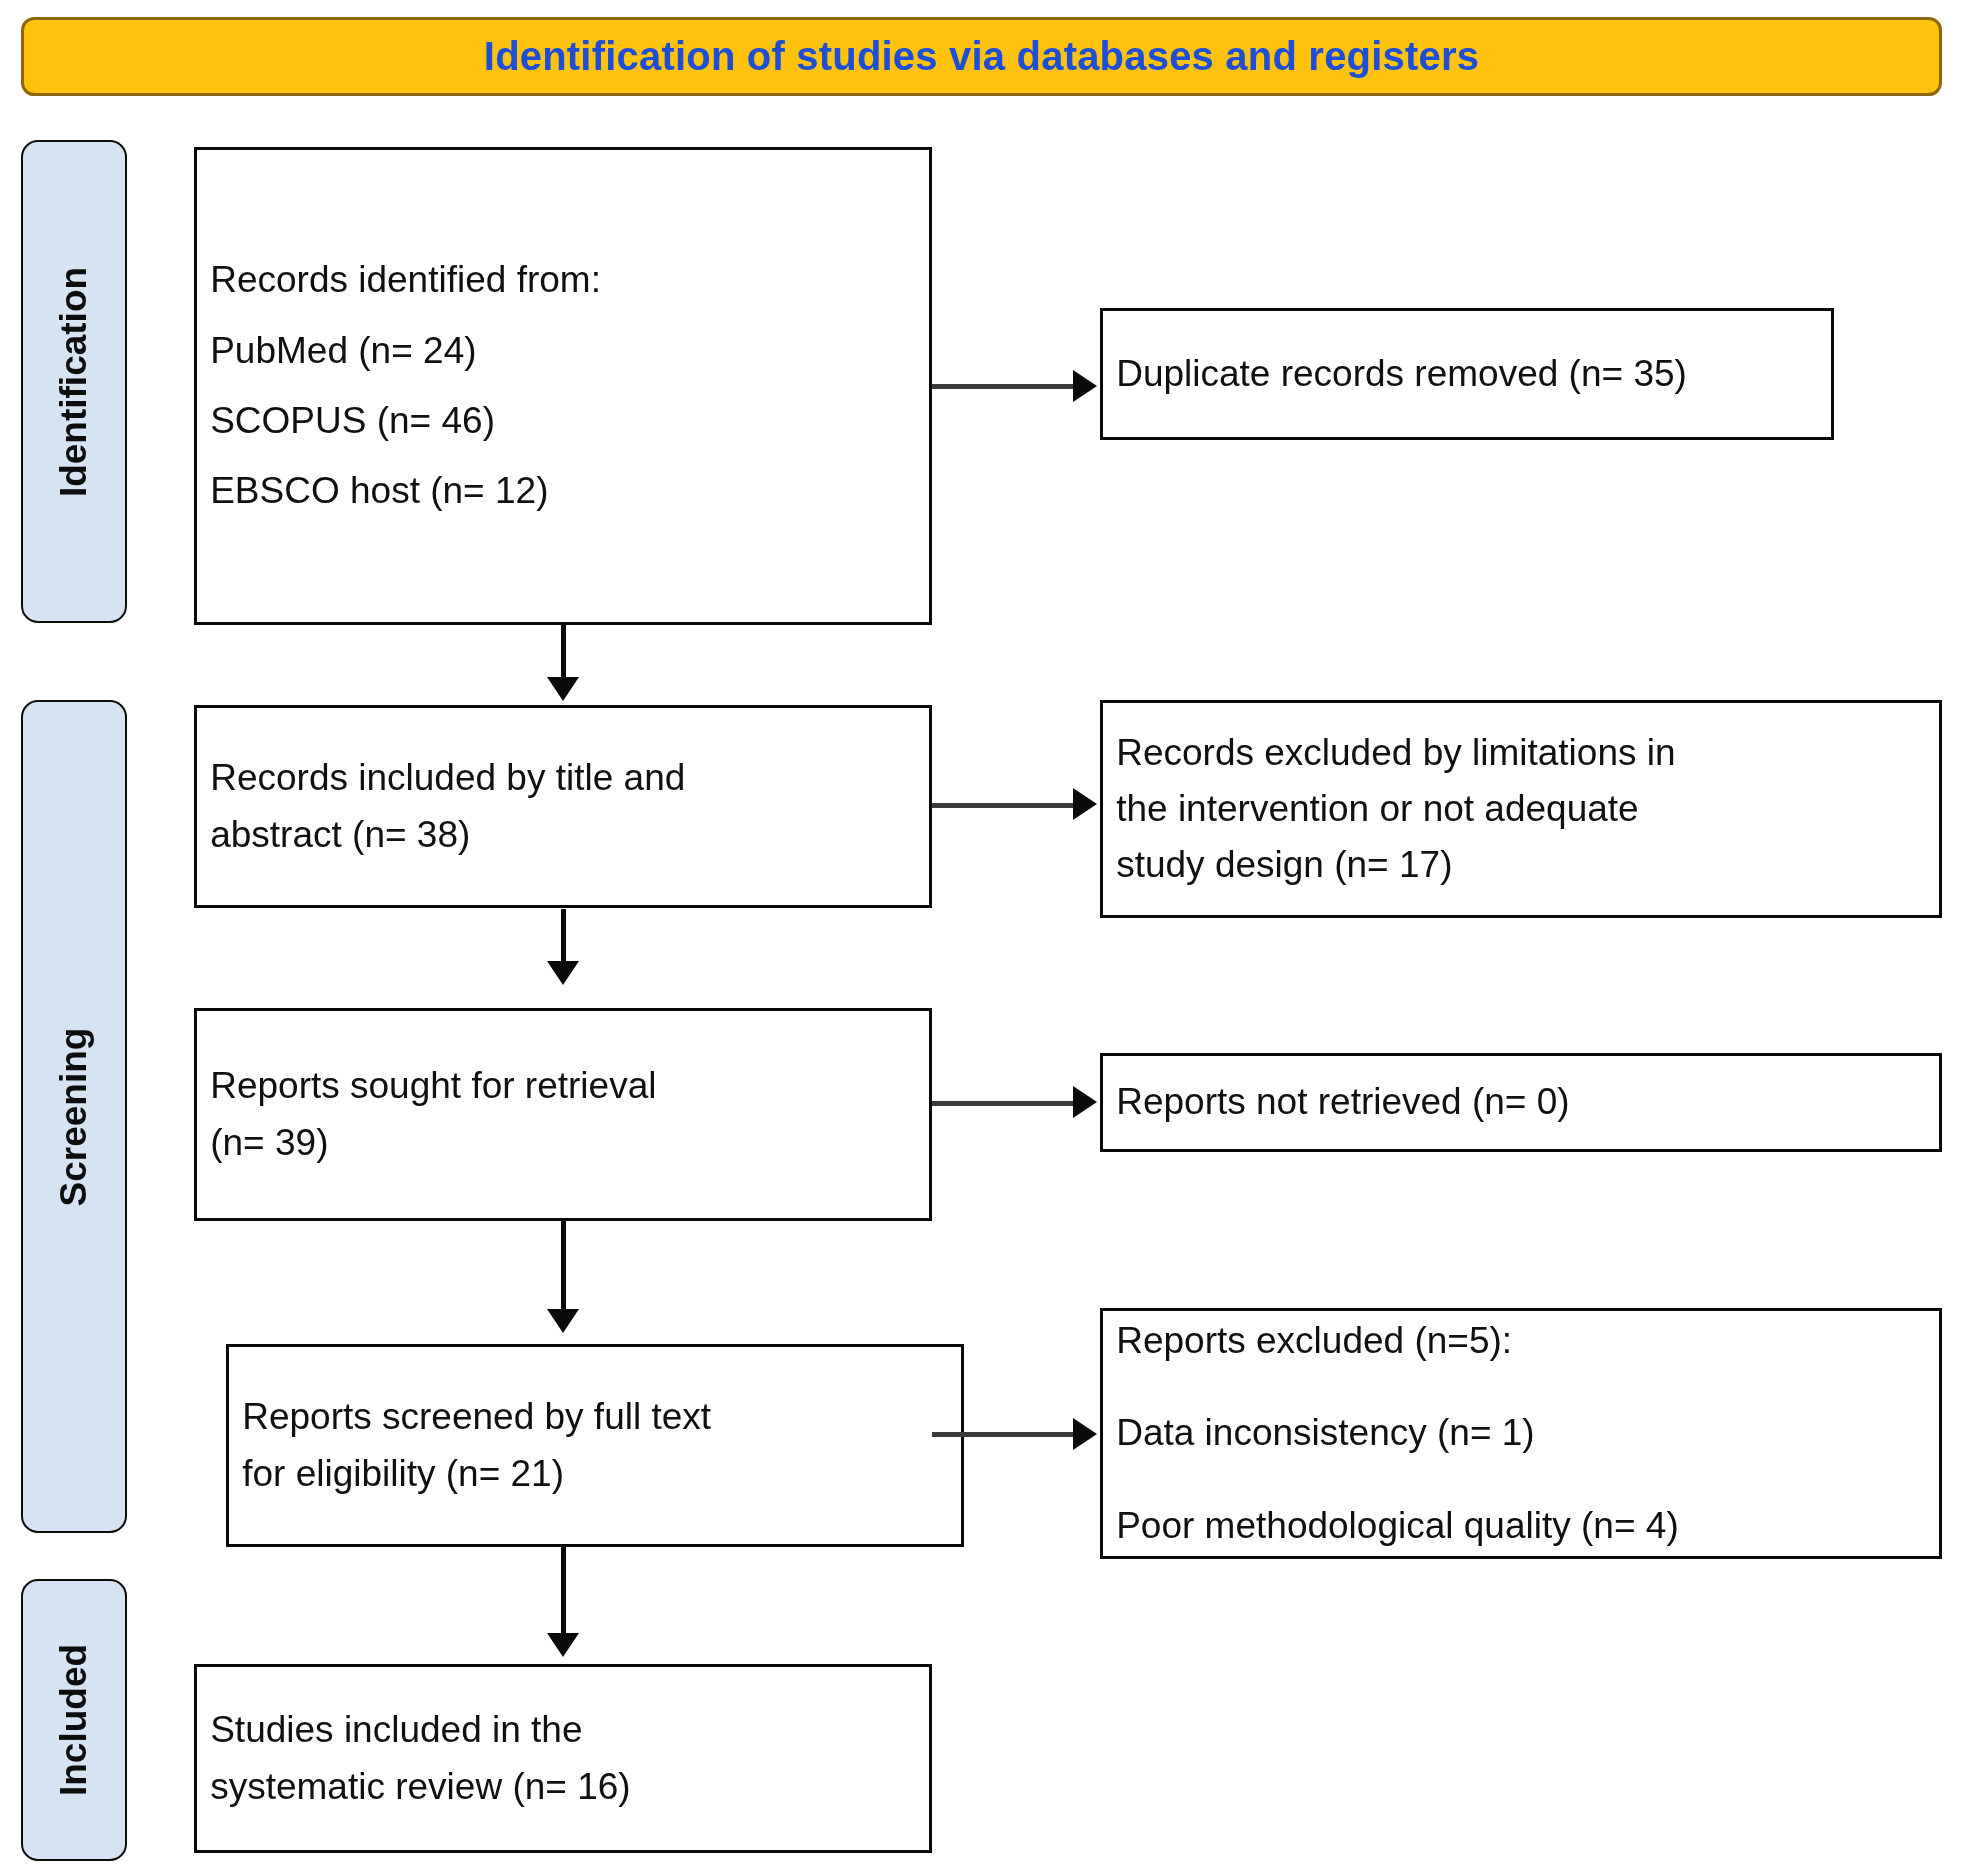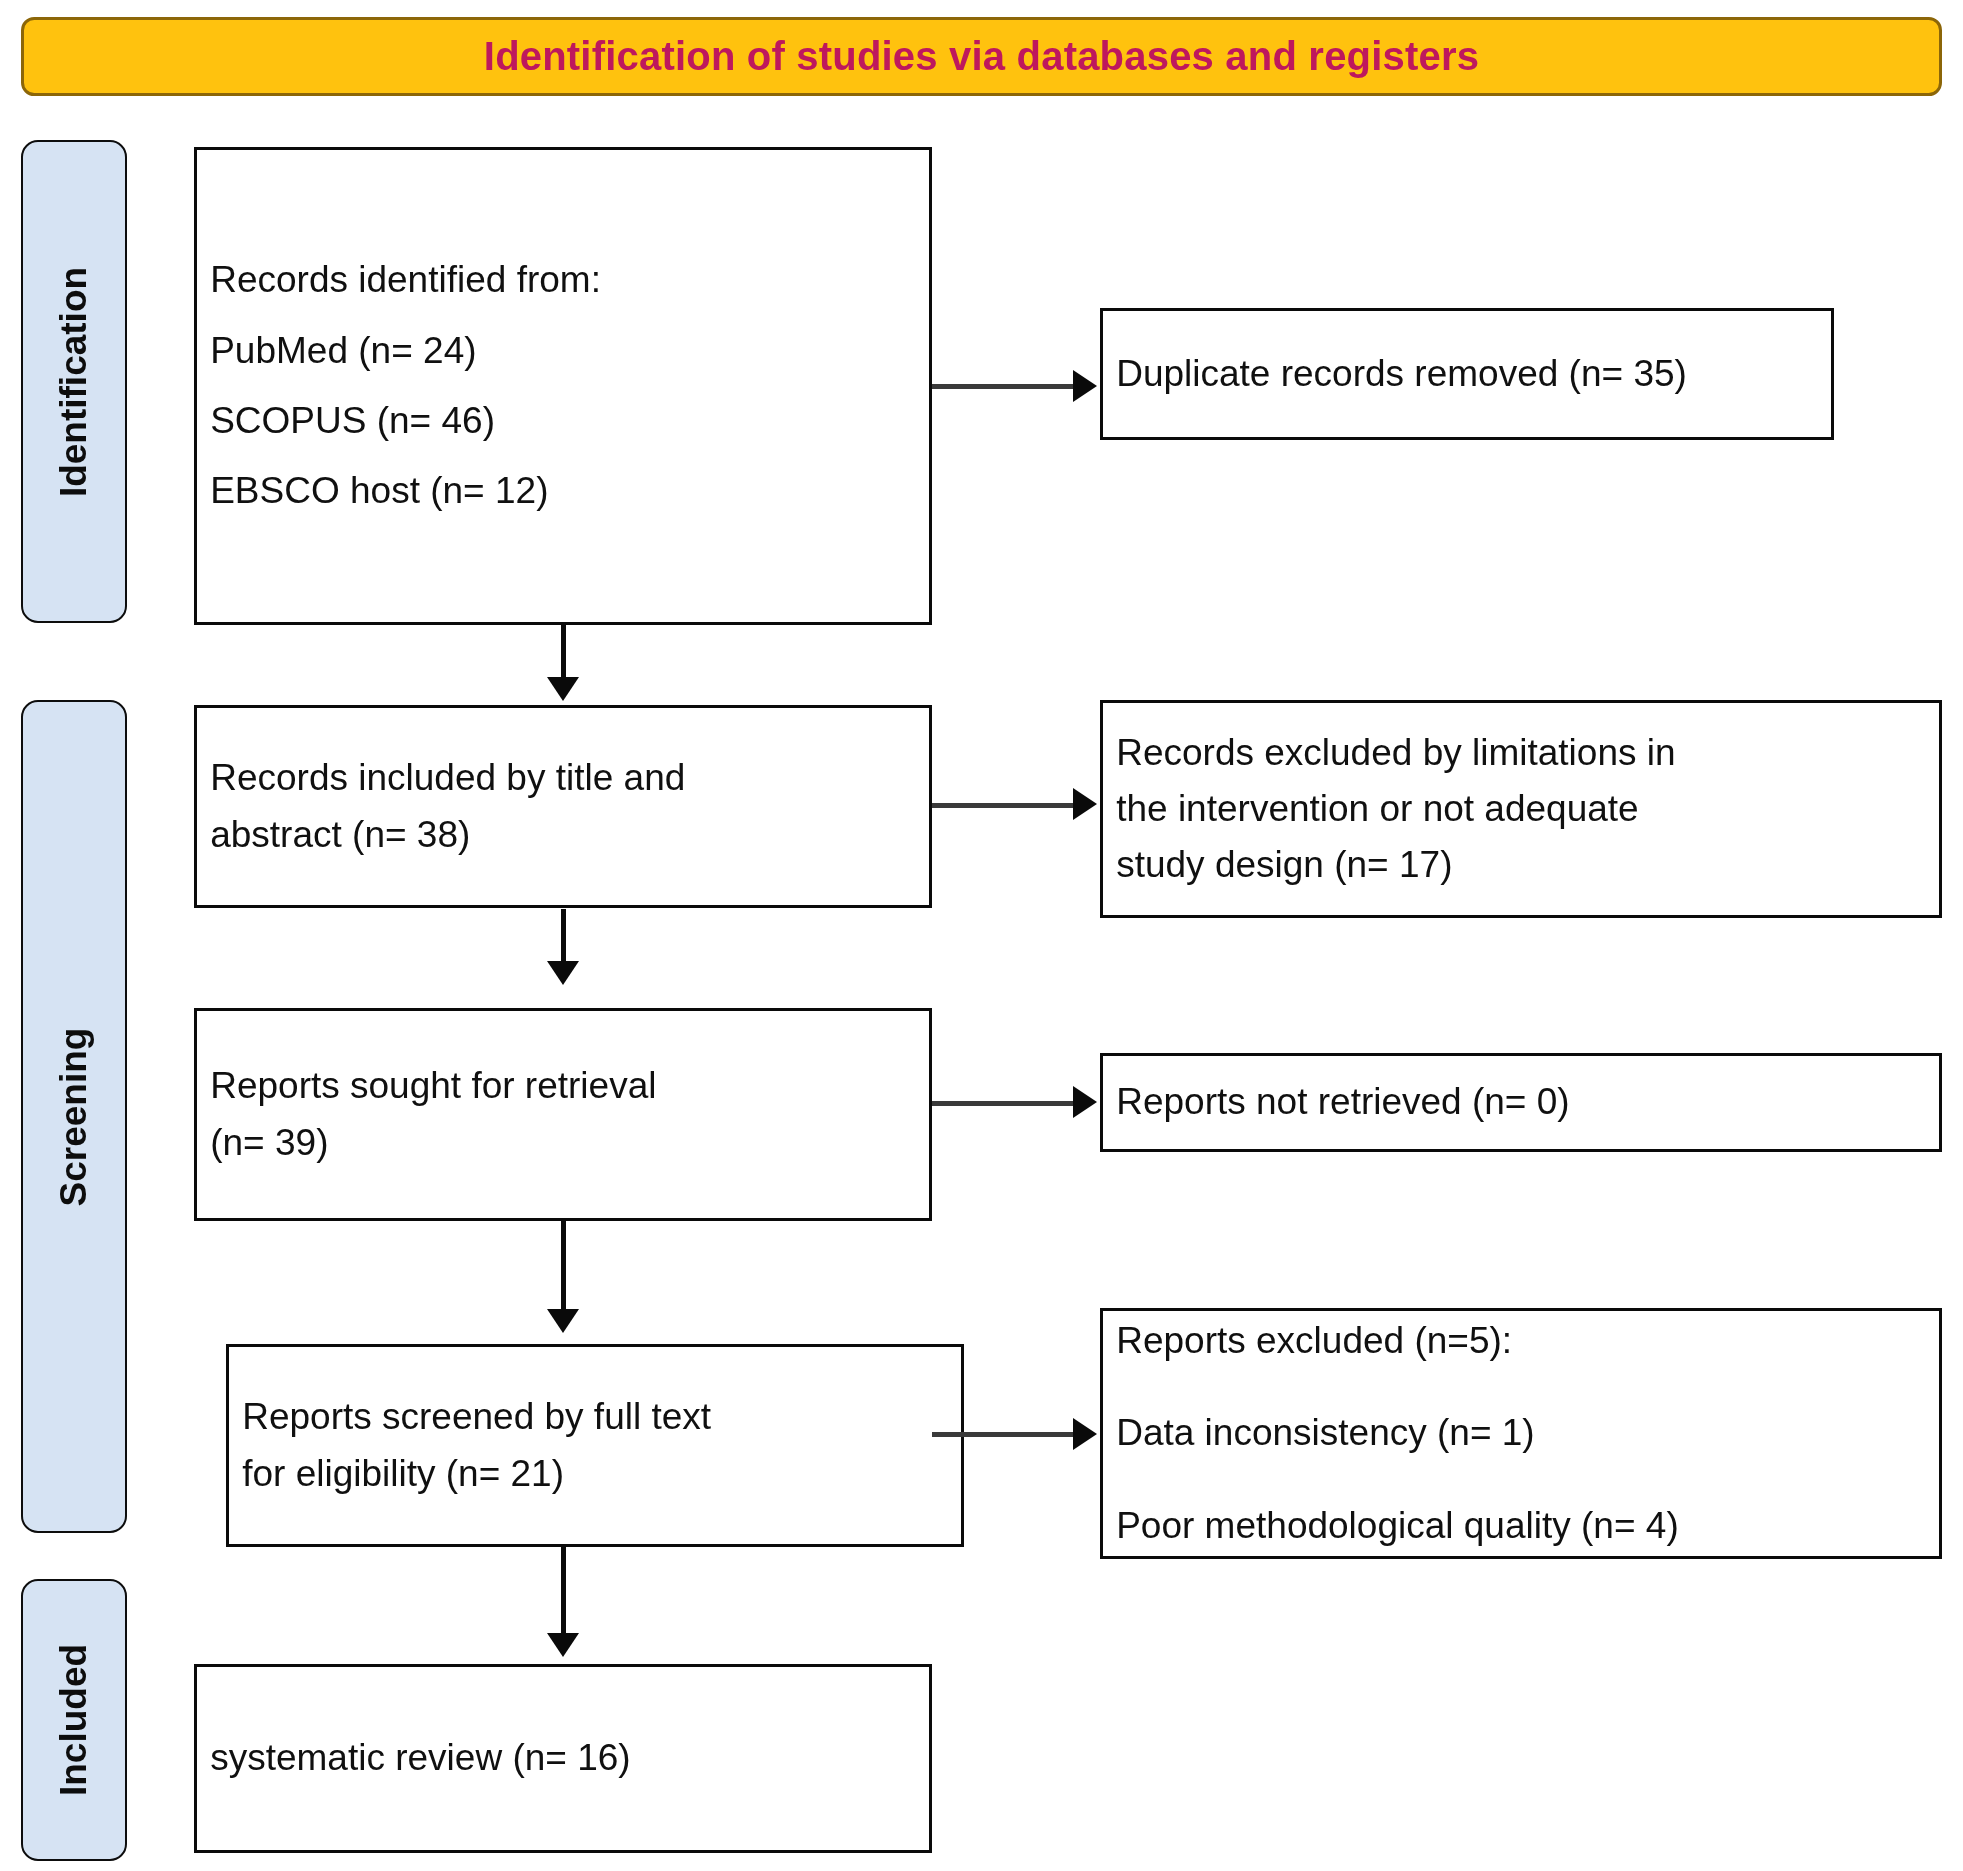--- a/index.html
+++ b/index.html
@@ -27,21 +27,21 @@
     border: 3.8px solid #8C6608;
     border-radius: 13.2px;
     box-sizing: border-box;
     display: flex;
     align-items: center;
     justify-content: center;
   }
   .banner-title {
     font-size: 40px;
     font-weight: bold;
-    color: #be185d;
+    color: #1d4ed8;
     letter-spacing: 0.2px;
     white-space: nowrap;
   }
 
   
   .rail {
     position: absolute;
     background: #D6E3F3;
     border: 2.8px solid #0D0D0D;
     border-radius: 17px;
@@ -188,17 +188,18 @@
     <span class="ln">Poor  methodological  quality (n= 4)</span>
   </div>
 
   <div class="hline" style="left:932px; top:1432px; width:143px;"></div>
   <div class="hhead" style="left:1073px; top:1418px;"></div>
 
   <div class="vline" style="left:561px; top:1547px; height:90px;"></div>
   <div class="vhead" style="left:547px; top:1633px;"></div>
 
   <div class="pbox" style="left:194px; top:1664px; width:738px; height:189px;">
+    <span class="ln">Studies included in the</span>
     <span class="ln">systematic review  (n= 16)</span>
   </div>
 
 </div>
 
 
 </body></html>

